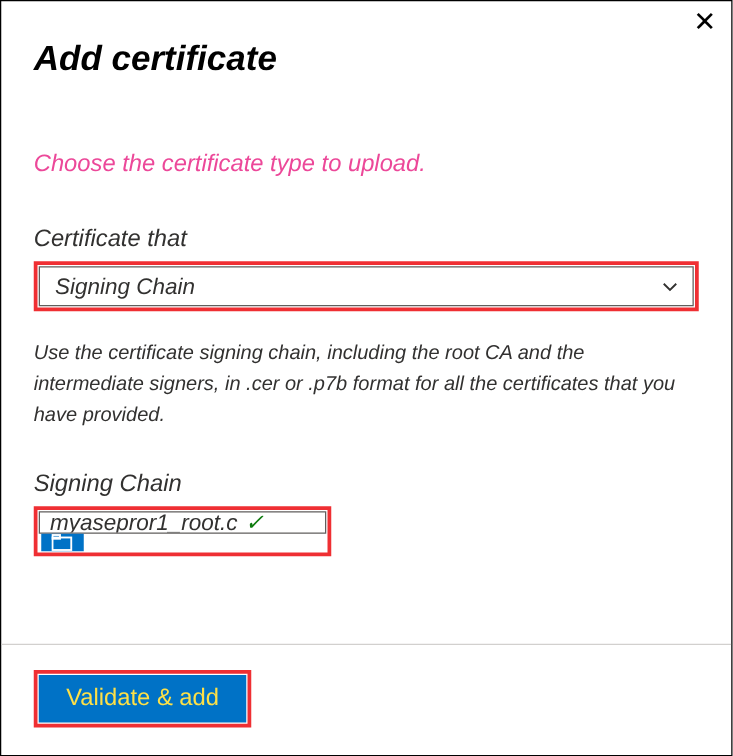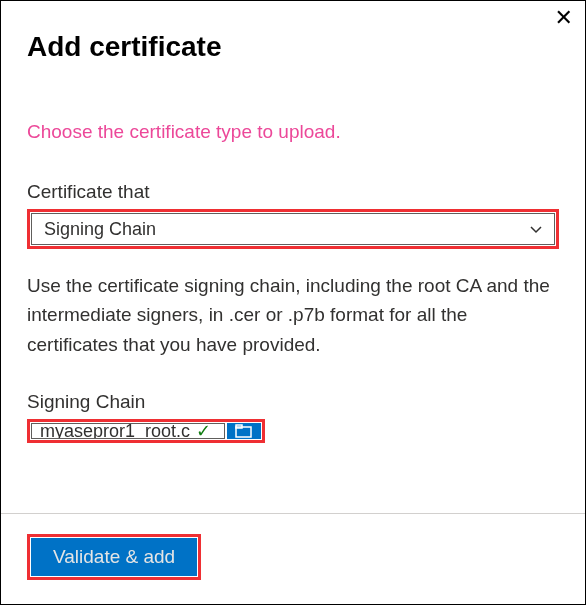--- a/index.html
+++ b/index.html
@@ -25,20 +25,21 @@
       font-weight: 300;
       cursor: pointer;
       background: none;
       border: none;
       color: #000;
       line-height: 1;
       padding: 2px 6px;
     }
     .content {
       padding: 30px 26px 0 26px;
+      font-style: italic;
     }
     .title {
       font-size: 28px;
       font-weight: 600;
       color: #000;
       margin-bottom: 58px;
     }
     .instruction {
       font-size: 19px;
       color: #ec4899;
@@ -66,32 +67,33 @@
     }
     .select-text {
       font-size: 18px;
       color: #323130;
     }
     .chevron {
       font-size: 14px;
       color: #323130;
     }
     .description {
-      font-size: 19px;
+      font-size: 16px;
       color: #323130;
       line-height: 1.55;
       margin-bottom: 32px;
     }
     .file-row {
       display: flex;
       align-items: stretch;
       border: 3px solid #ef2f33;
       padding: 1px;
       width: 238px;
-      height: 24px;
+      height: 40px;
+      flex-direction: column;
     }
     .file-input {
       display: flex;
       align-items: center;
       border: 1px solid #605e5c;
       padding: 0 8px;
       flex: 1;
       background: #fff;
       gap: 6px;
       overflow: hidden;
@@ -131,21 +133,21 @@
     .footer {
       padding: 20px 26px;
     }
     .submit-wrap {
       border: 3px solid #ef2f33;
       padding: 1px;
       display: inline-block;
     }
     .submit-btn {
       background: #0072c6;
-      color: #e5e5e5;
+      color: #fde047;
       font-size: 19px;
       font-weight: 400;
       padding: 8px 22px;
       border: none;
       cursor: pointer;
       font-family: inherit;
     }
   </style>
 </head>
 <body>

